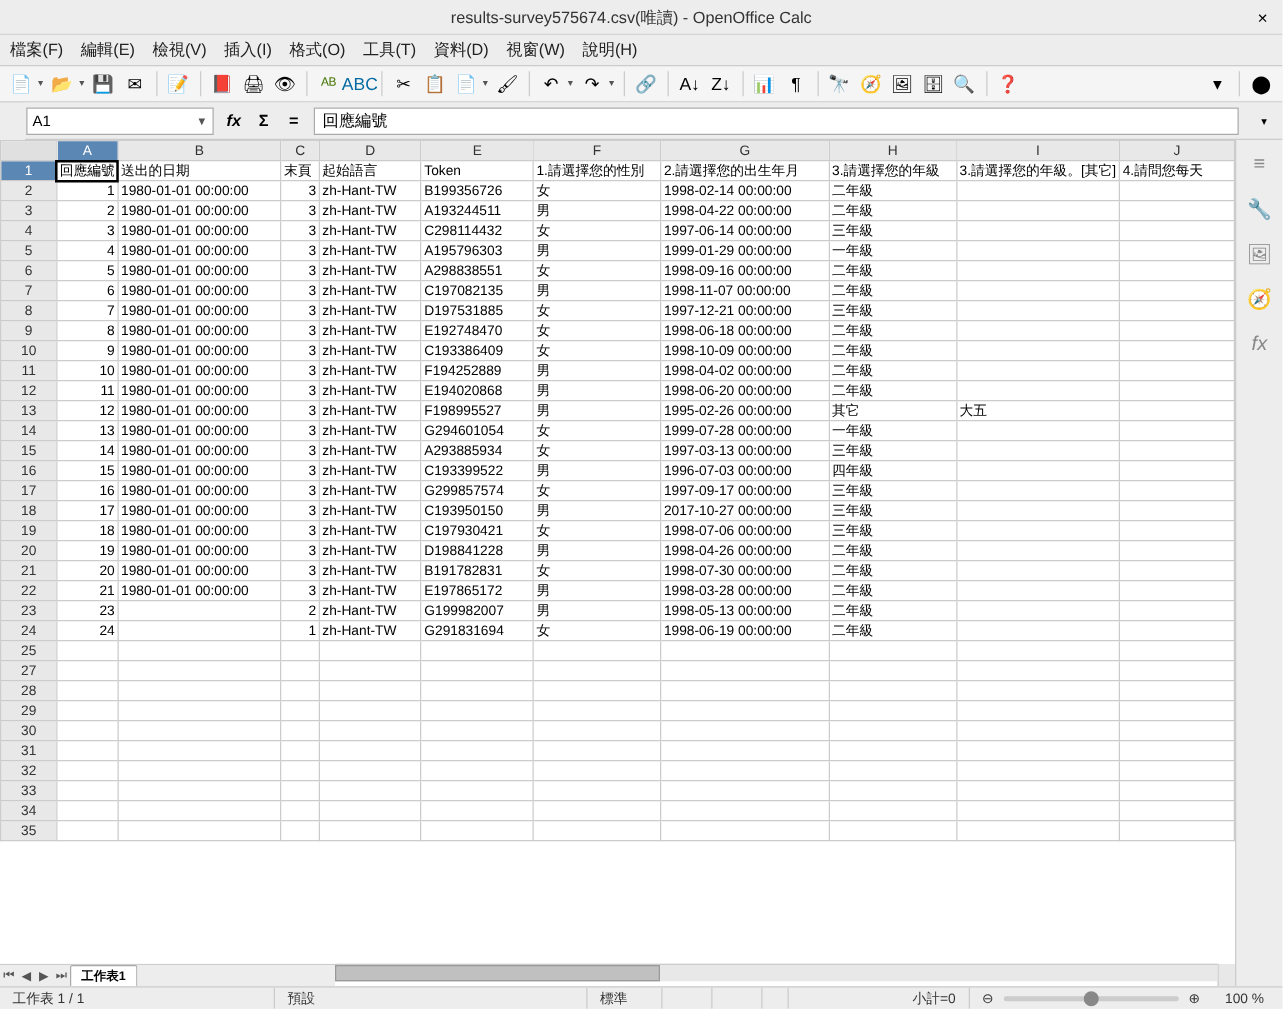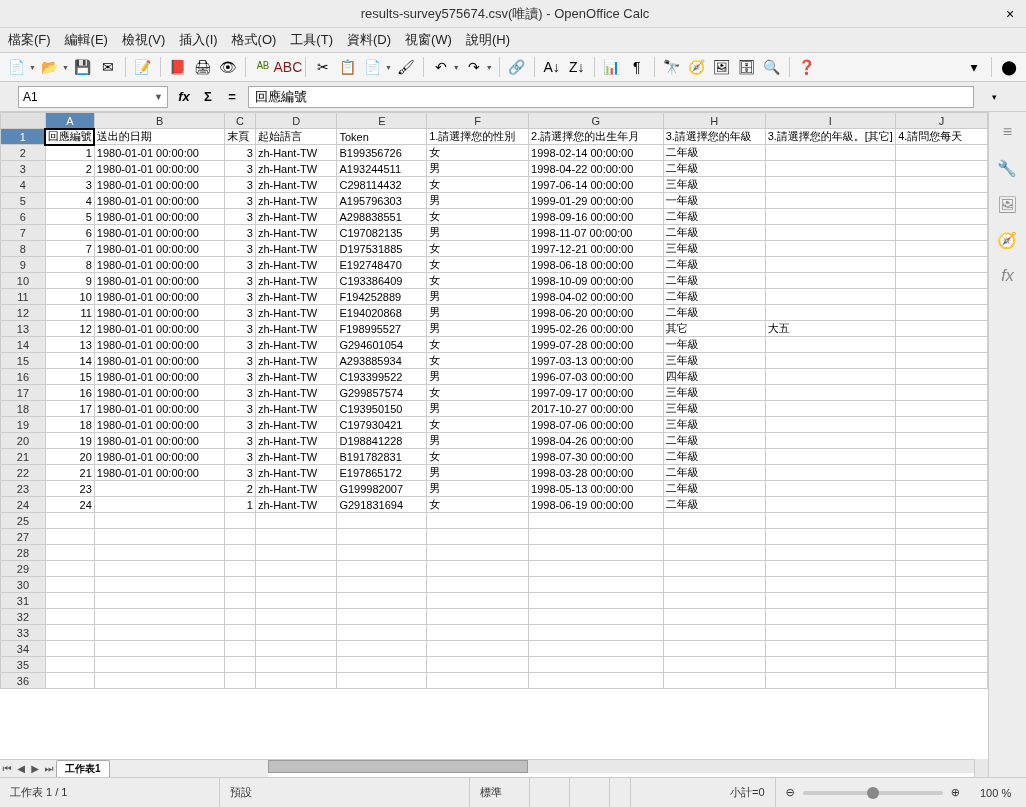--- a/index.html
+++ b/index.html
@@ -6,21 +6,21 @@
 body { width: 1026px; height: 807px; background: #ededed; display: flex; flex-direction: column; overflow: hidden; font-size: 12px; }
 .titlebar { height: 28px; background: #ededed; display: flex; align-items: center; padding: 0 8px; border-bottom: 1px solid #d4d4d4; }
 .titlebar-title { flex: 1; text-align: center; font-size: 13px; color: #333; }
 .titlebar-close { width: 16px; height: 16px; display: flex; align-items: center; justify-content: center; cursor: pointer; font-size: 14px; }
 .menubar { height: 24px; display: flex; align-items: center; padding: 0 8px; gap: 14px; font-size: 13px; color: #222; }
 .menubar span { cursor: pointer; }
 .toolbar { height: 30px; background: #f5f5f5; border-top: 1px solid #ccc; border-bottom: 1px solid #ccc; display: flex; align-items: center; padding: 0 6px; gap: 3px; }
 .toolbar .sep { width: 1px; height: 20px; background: #ccc; margin: 0 3px; }
 .toolbar .tb { width: 22px; height: 22px; display: flex; align-items: center; justify-content: center; cursor: pointer; border-radius: 2px; font-size: 14px; }
 .toolbar .dd { font-size: 7px; color: #555; margin-left: -2px; }
-.formulabar { height: 30px; border-bottom: 1px solid #ccc; display: flex; align-items: center; padding: 4px 18px; gap: 6px; background: #ededed; }
+.formulabar { height: 30px; border-bottom: 1px solid #ccc; display: flex; align-items: center; padding: 4px 1px; gap: 6px; background: #ededed; margin-left: 20px; }
 .cellref { width: 150px; height: 22px; border: 1px solid #aaa; background: #fff; padding: 0 4px; display: flex; align-items: center; justify-content: space-between; font-size: 12px; }
 .cellref .arrow { font-size: 9px; color: #555; }
 .formula-icons { display: flex; gap: 4px; }
 .formula-icons span { width: 20px; height: 20px; display: flex; align-items: center; justify-content: center; cursor: pointer; font-size: 13px; }
 .formula-input { flex: 1; height: 22px; border: 1px solid #aaa; background: #fff; padding: 0 6px; font-size: 13px; display: flex; align-items: center; }
 .workspace { flex: 1; display: flex; overflow: hidden; background: #fff; }
 .sheet-area { flex: 1; display: flex; flex-direction: column; overflow: hidden; }
 .grid-wrapper { flex: 1; overflow: hidden; position: relative; background: #fff; }
 table.grid { border-collapse: collapse; table-layout: fixed; width: 100%; }
 table.grid th, table.grid td { border: 1px solid #ccc; height: 16px; font-size: 11px; padding: 0 2px; overflow: hidden; white-space: nowrap; }
@@ -34,21 +34,21 @@
 table.grid tbody td.sel { background: #fff; outline: 2px solid #000; outline-offset: -1px; }
 .col-A { width: 48px; } .col-B { width: 128px; } .col-C { width: 30px; } .col-D { width: 80px; }
 .col-E { width: 88px; } .col-F { width: 100px; } .col-G { width: 132px; } .col-H { width: 100px; }
 .col-I { width: 128px; } .col-J { width: 90px; }
 .right-panel { width: 38px; background: #ededed; border-left: 1px solid #ccc; display: flex; flex-direction: column; align-items: center; padding-top: 8px; gap: 12px; }
 .right-panel .rp { width: 24px; height: 24px; display: flex; align-items: center; justify-content: center; cursor: pointer; font-size: 16px; color: #888; }
 .right-panel .rp.active { color: #f0a020; }
 .sheet-tabs { height: 18px; background: #ededed; display: flex; align-items: center; border-top: 1px solid #ccc; font-size: 10px; }
 .sheet-tabs .nav { width: 14px; text-align: center; cursor: pointer; color: #555; }
 .sheet-tabs .tab { padding: 1px 8px; background: #fff; border: 1px solid #aaa; border-bottom: none; border-radius: 2px 2px 0 0; font-weight: bold; cursor: pointer; }
-.statusbar { height: 30px; background: #ededed; border-top: 1px solid #ccc; display: flex; align-items: center; font-size: 11px; color: #333; }
+.statusbar { height: 18px; background: #ededed; border-top: 1px solid #ccc; display: flex; align-items: center; font-size: 11px; color: #333; }
 .statusbar .sb-cell { padding: 0 10px; border-right: 1px solid #ccc; height: 100%; display: flex; align-items: center; }
 .statusbar .sb-flex { flex: 1; }
 .zoom-slider { width: 140px; height: 4px; background: #ccc; margin: 0 8px; position: relative; border-radius: 2px; }
 .zoom-slider .thumb { position: absolute; left: 50%; top: -4px; width: 12px; height: 12px; background: #888; border-radius: 50%; transform: translateX(-50%); }
 .zoom-slider .tick { position: absolute; left: 50%; top: -2px; width: 1px; height: 8px; background: #888; }
 .hscroll { height: 14px; background: #e8e8e8; border-top: 1px solid #ccc; position: relative; }
 .hscroll .thumb { position: absolute; left: 0; width: 260px; height: 100%; background: #c0c0c0; border: 1px solid #999; }
 .vscroll-stub { width: 14px; background: #e8e8e8; border-left: 1px solid #ccc; }
 </style>
 </head>
@@ -79,21 +79,21 @@
   <span class="tb">💾</span>
   <span class="tb">✉</span>
   <span class="sep"></span>
   <span class="tb">📝</span>
   <span class="sep"></span>
   <span class="tb">📕</span>
   <span class="tb">🖨</span>
   <span class="tb">👁</span>
   <span class="sep"></span>
   <span class="tb" style="color:#4d7c0f">ᴬᴮ</span>
-  <span class="tb" style="color:#7f1d1d">ABC</span>
+  <span class="tb" style="color:#0369a1">ABC</span>
   <span class="sep"></span>
   <span class="tb">✂</span>
   <span class="tb">📋</span>
   <span class="tb">📄</span>
     <span class="dd">▼</span>
   <span class="tb">🖌</span>
   <span class="sep"></span>
   <span class="tb">↶</span>
     <span class="dd">▼</span>
   <span class="tb">↷</span>
@@ -594,33 +594,20 @@
               <td></td>
               <td></td>
               <td></td>
               <td></td>
               <td></td>
               <td></td>
               <td></td>
             </tr>
             <tr>
               <th>35</th>
-              <td></td>
-              <td></td>
-              <td></td>
-              <td></td>
-              <td></td>
-              <td></td>
-              <td></td>
-              <td></td>
-              <td></td>
-              <td></td>
-            </tr>
-            <tr>
-              <th>36</th>
               <td></td>
               <td></td>
               <td></td>
               <td></td>
               <td></td>
               <td></td>
               <td></td>
               <td></td>
               <td></td>
               <td></td>

